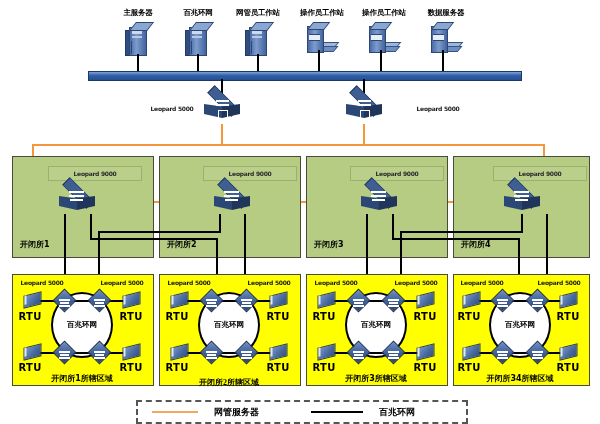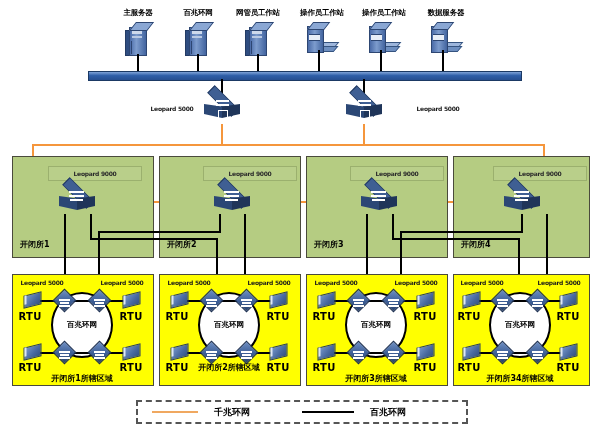--- a/index.html
+++ b/index.html
@@ -587,21 +587,21 @@
       <div class="edge"></div>
     </div>
   <div class="rtu" style="left:278px; top:352px;">
       <div class="face"></div>
       <div class="edge"></div>
     </div>
   <div class="rtu-label" style="left:177px; top:311px;">RTU</div>
   <div class="rtu-label" style="left:278px; top:311px;">RTU</div>
   <div class="rtu-label" style="left:177px; top:362px;">RTU</div>
   <div class="rtu-label" style="left:278px; top:362px;">RTU</div>
-  <div class="zone-name-c" style="left:229px; top:362px;">开闭所2所辖区域</div>
+  <div class="zone-name-c" style="left:229px; top:377px;font-family:Liberation Serif, serif;">开闭所2所辖区域</div>
 
   <div class="zone-yellow" style="left:306px; top:274px; width:140px; height:110px;"></div>
   <div class="ring" style="left:376px;  top:325px; width:58px; height:62px;"></div>
   <div class="ring-text" style="left:376px;  top:325px;">百兆环网</div>
   <div class="leoplabel" style="left:336px; top:279px;">Leopard 5000</div>
   <div class="leoplabel" style="left:416px; top:279px;">Leopard 5000</div>
   <div class="wire-h" style="left:324px; top:300px; width:95px;"></div>
   <div class="wire-h" style="left:324px; top:352px; width:95px;"></div>
   <div class="swsm" style="left:358px; top:300px; width:16px; height:16px;">
       <div class="dia"></div>
@@ -697,18 +697,18 @@
       <div class="edge"></div>
     </div>
   <div class="rtu-label" style="left:469px; top:311px;">RTU</div>
   <div class="rtu-label" style="left:568px; top:311px;">RTU</div>
   <div class="rtu-label" style="left:469px; top:362px;">RTU</div>
   <div class="rtu-label" style="left:568px; top:362px;">RTU</div>
   <div class="zone-name-c" style="left:520px; top:373px;">开闭所34所辖区域</div>
 
   <div class="legend" style="left:136px; top:400px; width:328px; height:20px;">
     <div class="legend-line-orange" style="margin-left:14px;"></div>
-    <div class="legend-text" style="margin-left:16px;">千兆环网</div>
+    <div class="legend-text" style="margin-left:16px;">网管服务器</div>
     <div class="legend-line-black" style="margin-left:52px;"></div>
     <div class="legend-text" style="margin-left:16px;">百兆环网</div>
   </div>
 
 </div>
 
 </body></html>

